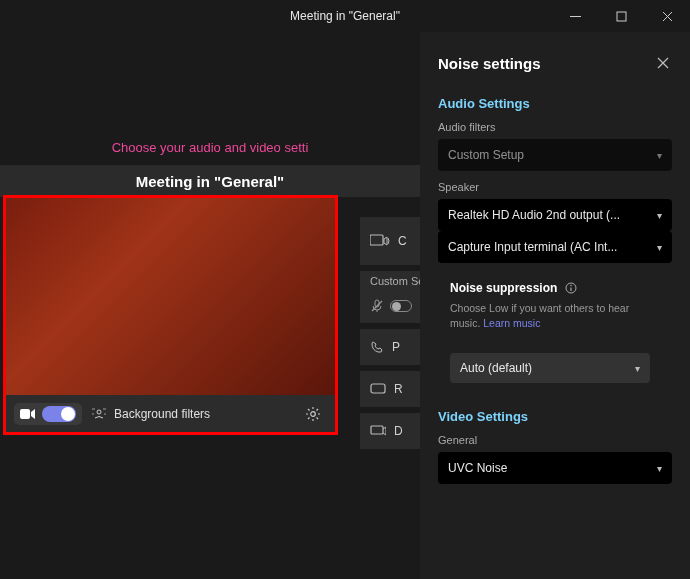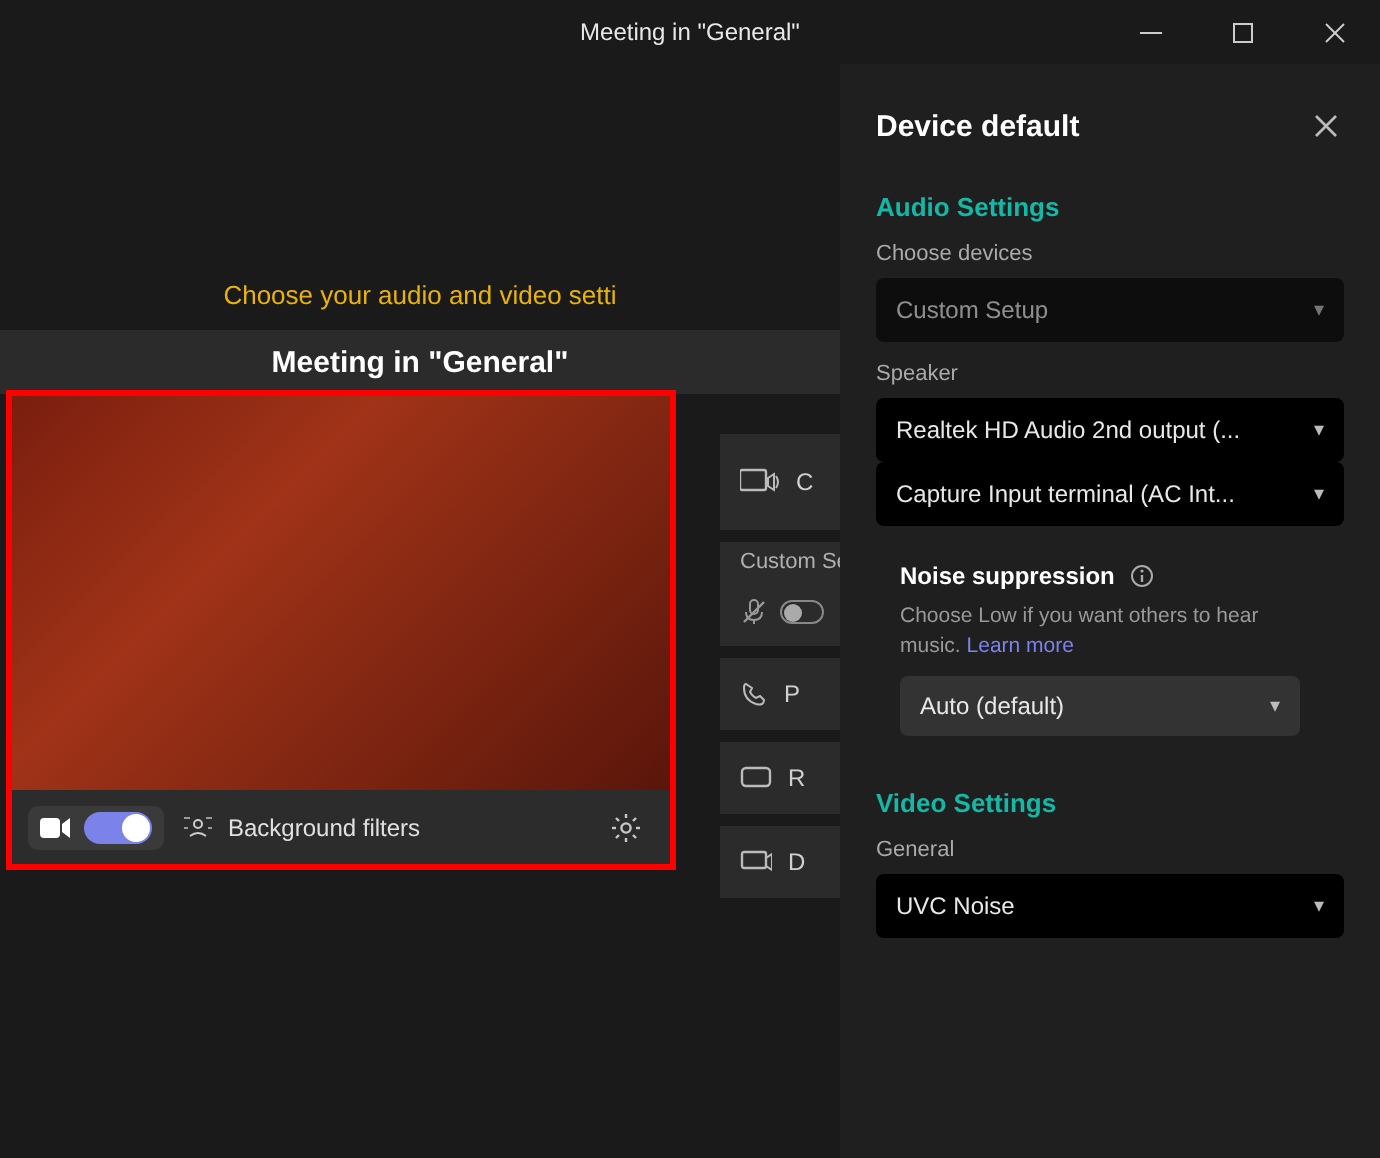--- a/index.html
+++ b/index.html
@@ -43,21 +43,21 @@
     .main-area {
       position: absolute;
       left: 0; top: 32px;
       width: 420px; height: 547px;
       background: #1a1a1a;
       overflow: hidden;
     }
     .prejoin-text {
       text-align: center;
       font-size: 13px;
-      color: #eab308;
+      color: #ec4899;
       margin-top: 108px;
     }
     .meeting-title-bar {
       height: 32px;
       background: #2b2b2b;
       margin: 10px 0 0 0;
       display: flex;
       align-items: center;
       justify-content: center;
       font-weight: 700;
@@ -146,21 +146,21 @@
       overflow: hidden;
     }
     .panel-header {
       display: flex; justify-content: space-between; align-items: center;
       margin-bottom: 24px;
     }
     .panel-title { font-size: 15px; font-weight: 700; color: #fff; }
     .panel-close { color: #bbb; width: 18px; height: 18px; display:flex;align-items:center;justify-content:center; }
 
     .section-title {
-      font-size: 13px; font-weight: 700; color: #14b8a6;
+      font-size: 13px; font-weight: 700; color: #7dd3fc;
       margin: 16px 0 10px 0;
     }
     .field-label {
       font-size: 11px; color: #aaa; margin: 10px 0 6px 0;
     }
     .select {
       height: 32px;
       background: #000000;
       border-radius: 4px;
       display: flex; align-items: center;
@@ -180,21 +180,21 @@
       display: flex; align-items: center; gap: 8px;
       margin-bottom: 6px;
     }
     .noise-title { font-size: 12px; font-weight: 600; color: #fff; }
     .noise-desc {
       font-size: 10.5px; color: #999; line-height: 1.4;
       max-width: 200px;
     }
     .noise-link { color: #7b83eb; }
     .noise-select {
-      margin-top: 8px;
+      margin-top: 23px;
       height: 30px;
       background: #333;
       border-radius: 4px;
       display: flex; align-items: center;
       padding: 0 10px;
       font-size: 12px;
       color: #e8e8e8;
       justify-content: space-between;
       width: 200px;
     }
@@ -311,32 +311,32 @@
           <rect x="1" y="1" width="12" height="8" rx="1" fill="none" stroke="#bbb" stroke-width="1.2"></rect>
           <path d="M13 4 L16 2 L16 10 L13 8" fill="none" stroke="#bbb" stroke-width="1"></path>
         </svg>
       <span>D</span>
     </div>
   </div>
 </div>
 
 <div class="settings-panel">
   <div class="panel-header">
-    <span class="panel-title">Device default</span>
+    <span class="panel-title">Noise settings</span>
     <div class="panel-close">
       <svg width="12" height="12" viewBox="0 0 12 12">
           <line x1="1" y1="1" x2="11" y2="11" stroke="#bbb" stroke-width="1.3"></line>
           <line x1="11" y1="1" x2="1" y2="11" stroke="#bbb" stroke-width="1.3"></line>
         </svg>
     </div>
   </div>
 
   <div class="section-title">Audio Settings</div>
 
-  <div class="field-label">Choose devices</div>
+  <div class="field-label">Audio filters</div>
   <div class="select disabled">
     <span class="select-text">Custom Setup</span>
     <span class="chev">▾</span>
   </div>
 
   <div class="field-label">Speaker</div>
   <div class="select">
     <span class="select-text">Realtek HD Audio 2nd output (...</span>
     <span class="chev">▾</span>
   </div>
@@ -349,21 +349,21 @@
   <div class="noise-block">
     <div class="noise-title-row">
       <span class="noise-title">Noise suppression</span>
       <svg width="12" height="12" viewBox="0 0 12 12">
           <circle cx="6" cy="6" r="5" fill="none" stroke="#aaa" stroke-width="1"></circle>
           <circle cx="6" cy="3.5" r="0.8" fill="#aaa"></circle>
           <line x1="6" y1="5.5" x2="6" y2="9" stroke="#aaa" stroke-width="1.2"></line>
         </svg>
     </div>
     <div class="noise-desc">
-      <span>Choose Low if you want others to hear music. </span><span class="noise-link">Learn more</span>
+      <span>Choose Low if you want others to hear music. </span><span class="noise-link">Learn music</span>
     </div>
     <div class="noise-select">
       <span class="select-text">Auto (default)</span>
       <span class="chev">▾</span>
     </div>
   </div>
 
   <div class="section-title" style="margin-top:26px;">Video Settings</div>
   <div class="field-label">General</div>
   <div class="select">

